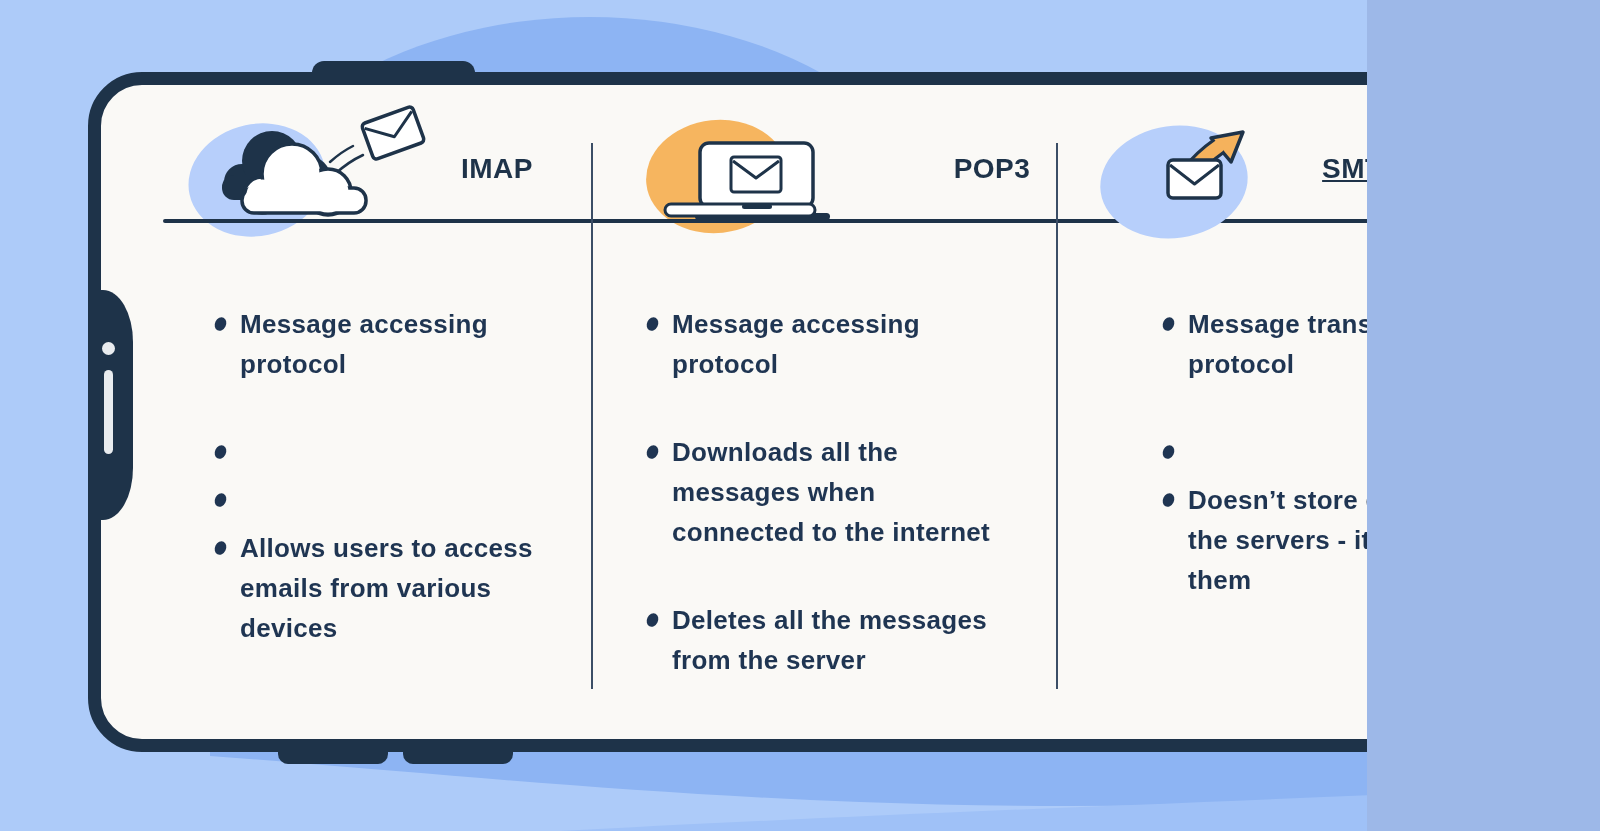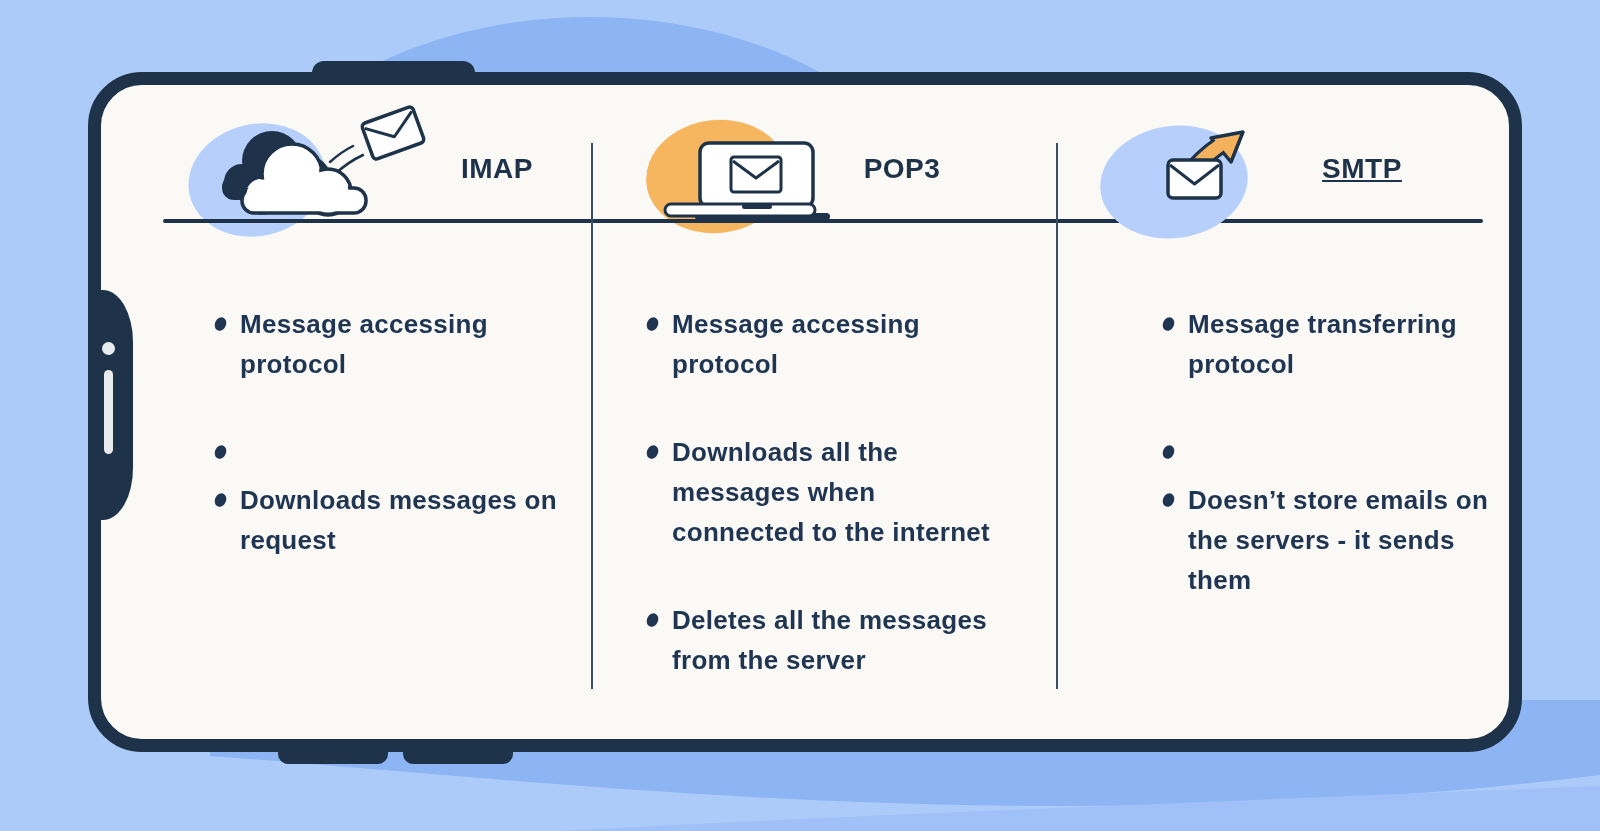--- a/index.html
+++ b/index.html
@@ -1,17 +1,17 @@
 <!DOCTYPE html>
 <html><head>
 <meta charset="utf-8">
 <style>
   html,body{margin:0;padding:0;background:#9db8e8;}
   .stage{
-    position:relative;width:1600px;height:831px;overflow:hidden;
+    position:relative;width:1367px;height:831px;overflow:hidden;
     background:#3b82f6;font-family:"Liberation Sans",sans-serif;
   }
   .stage *{box-sizing:border-box;}
   svg.bg{position:absolute;left:0;top:0;}
   
   .hw-btn{position:absolute;background:#1e3349;}
   .btn-top{left:312px;top:61px;width:163px;height:26px;border-radius:12px 12px 0 0;}
   .btn-b1{left:278px;top:740px;width:110px;height:24px;border-radius:0 0 10px 10px;}
   .btn-b2{left:403px;top:740px;width:110px;height:24px;border-radius:0 0 10px 10px;}
   .phone{
@@ -33,21 +33,21 @@
   .vdiv{position:absolute;top:143px;width:2px;height:546px;background:#3b4e66;}
   .vdiv1{left:591px;} .vdiv2{left:1056px;}
   .icon-art{position:absolute;}
   .art1{left:180px;top:100px;}
   .art2{left:640px;top:100px;}
   .art3{left:1090px;top:105px;}
   .col-title{
     position:absolute;top:152px;transform:translateX(-50%);
     font-weight:700;font-size:28px;line-height:34px;color:#1e3349;letter-spacing:0.5px;
   }
-  .t1{left:497px;} .t2{left:902px;} .t3{left:1362px;text-decoration:underline;}
+  .t1{left:497px;} .t2{left:992px;} .t3{left:1362px;text-decoration:underline;}
   
   .items{
     position:absolute;top:248px;margin:16px;padding:0;list-style:none;
     font-weight:600;font-size:26px;line-height:40px;color:#1f3552;
     letter-spacing:0.3px;white-space:pre-line;
   }
   .items li{position:relative;padding-left:28px;margin-bottom:8px;}
   .items li:last-child{margin-bottom:0;}
   .items .dot{
     position:absolute;left:3px;top:13px;width:11px;height:14px;
@@ -144,22 +144,24 @@
   </svg>
 
   <div class="col-title t1">IMAP</div>
   <div class="col-title t2">POP3</div>
   <div class="col-title t3">SMTP</div>
 
   <ul class="items c1">
     <li><span class="dot"></span><span>Message accessing
 protocol</span></li>
     <li><span class="dot"></span></li>
-    <li><span class="dot"></span><span>Downloads messages on
-request</span></li>
+    <li><span class="dot"></span></li>
+    <li><span class="dot"></span><span>Allows users to access
+emails from various
+devices</span></li>
   </ul>
 
   <ul class="items c2">
     <li><span class="dot"></span><span>Message accessing
 protocol</span></li>
     <li><span class="dot"></span><span>Downloads all the
 messages when
 connected to the internet</span></li>
     <li><span class="dot"></span><span>Deletes all the messages
 from the server</span></li>

